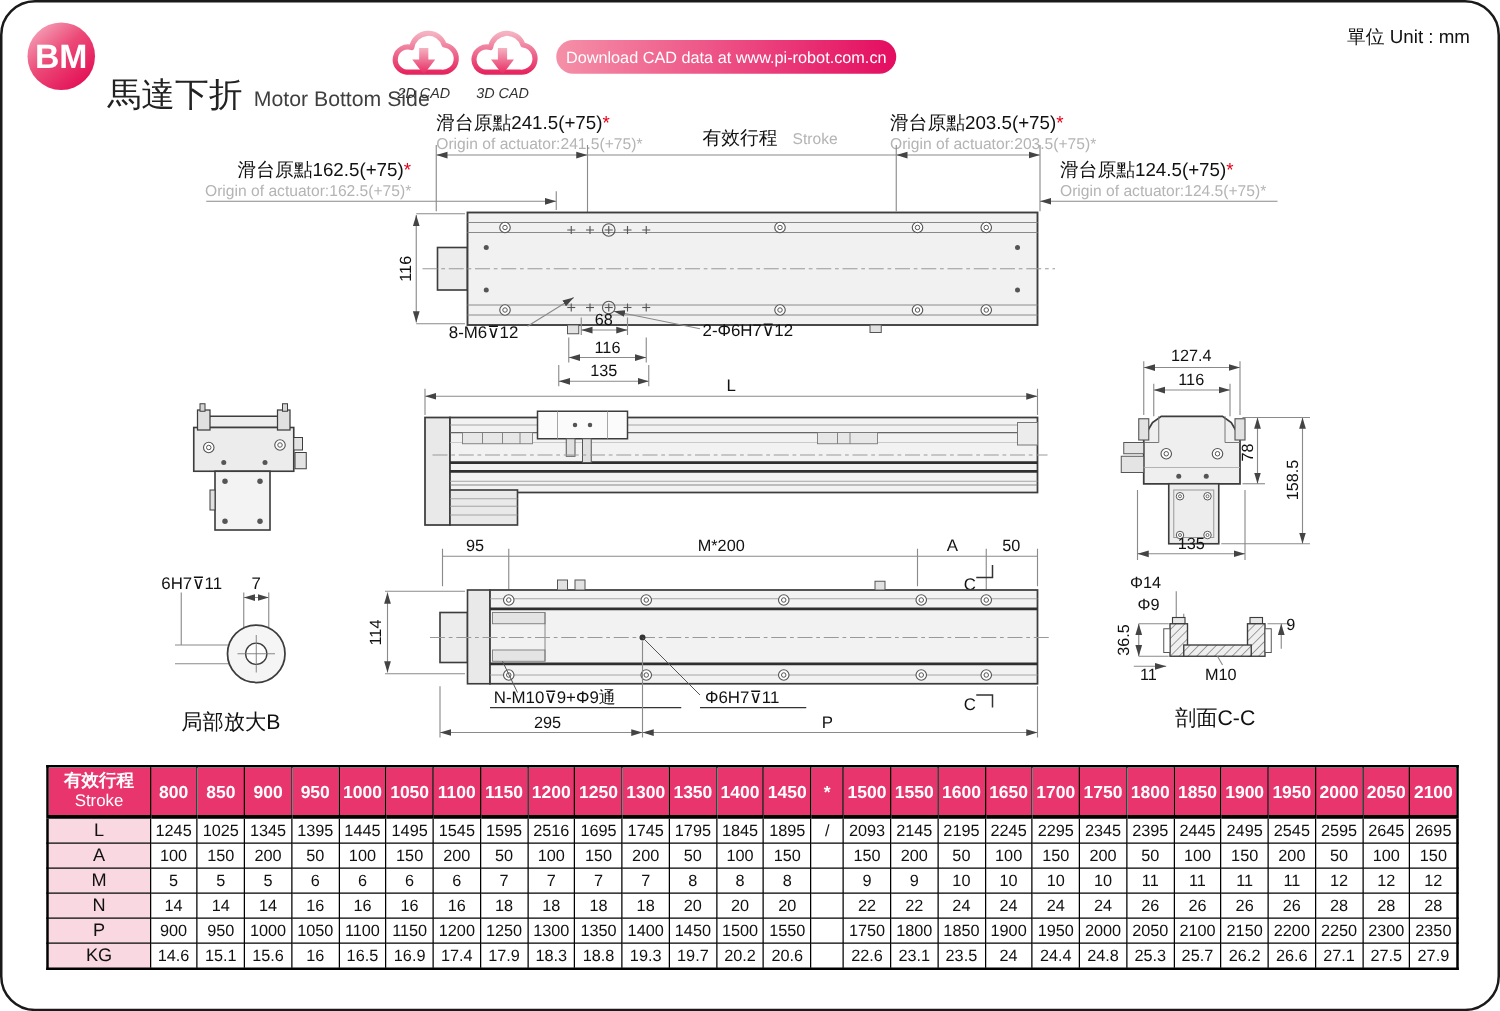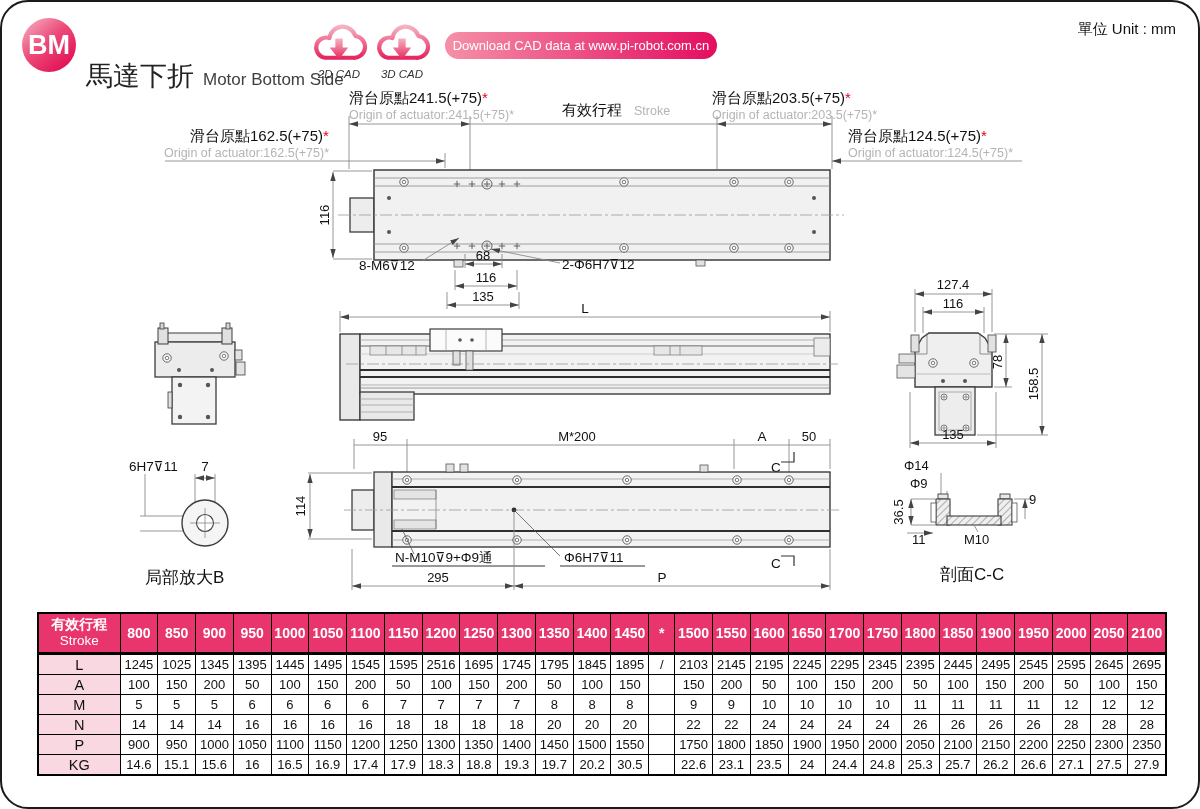--- a/index.html
+++ b/index.html
@@ -484,21 +484,21 @@
           <td>1495</td>
           <td>1545</td>
           <td>1595</td>
           <td>2516</td>
           <td>1695</td>
           <td>1745</td>
           <td>1795</td>
           <td>1845</td>
           <td>1895</td>
           <td>/</td>
-          <td>2103</td>
+          <td>2093</td>
           <td>2145</td>
           <td>2195</td>
           <td>2245</td>
           <td>2295</td>
           <td>2345</td>
           <td>2395</td>
           <td>2445</td>
           <td>2495</td>
           <td>2545</td>
           <td>2595</td>
@@ -637,21 +637,21 @@
           <td>16</td>
           <td>16.5</td>
           <td>16.9</td>
           <td>17.4</td>
           <td>17.9</td>
           <td>18.3</td>
           <td>18.8</td>
           <td>19.3</td>
           <td>19.7</td>
           <td>20.2</td>
-          <td>30.5</td>
+          <td>20.6</td>
           <td></td>
           <td>22.6</td>
           <td>23.1</td>
           <td>23.5</td>
           <td>24</td>
           <td>24.4</td>
           <td>24.8</td>
           <td>25.3</td>
           <td>25.7</td>
           <td>26.2</td>

